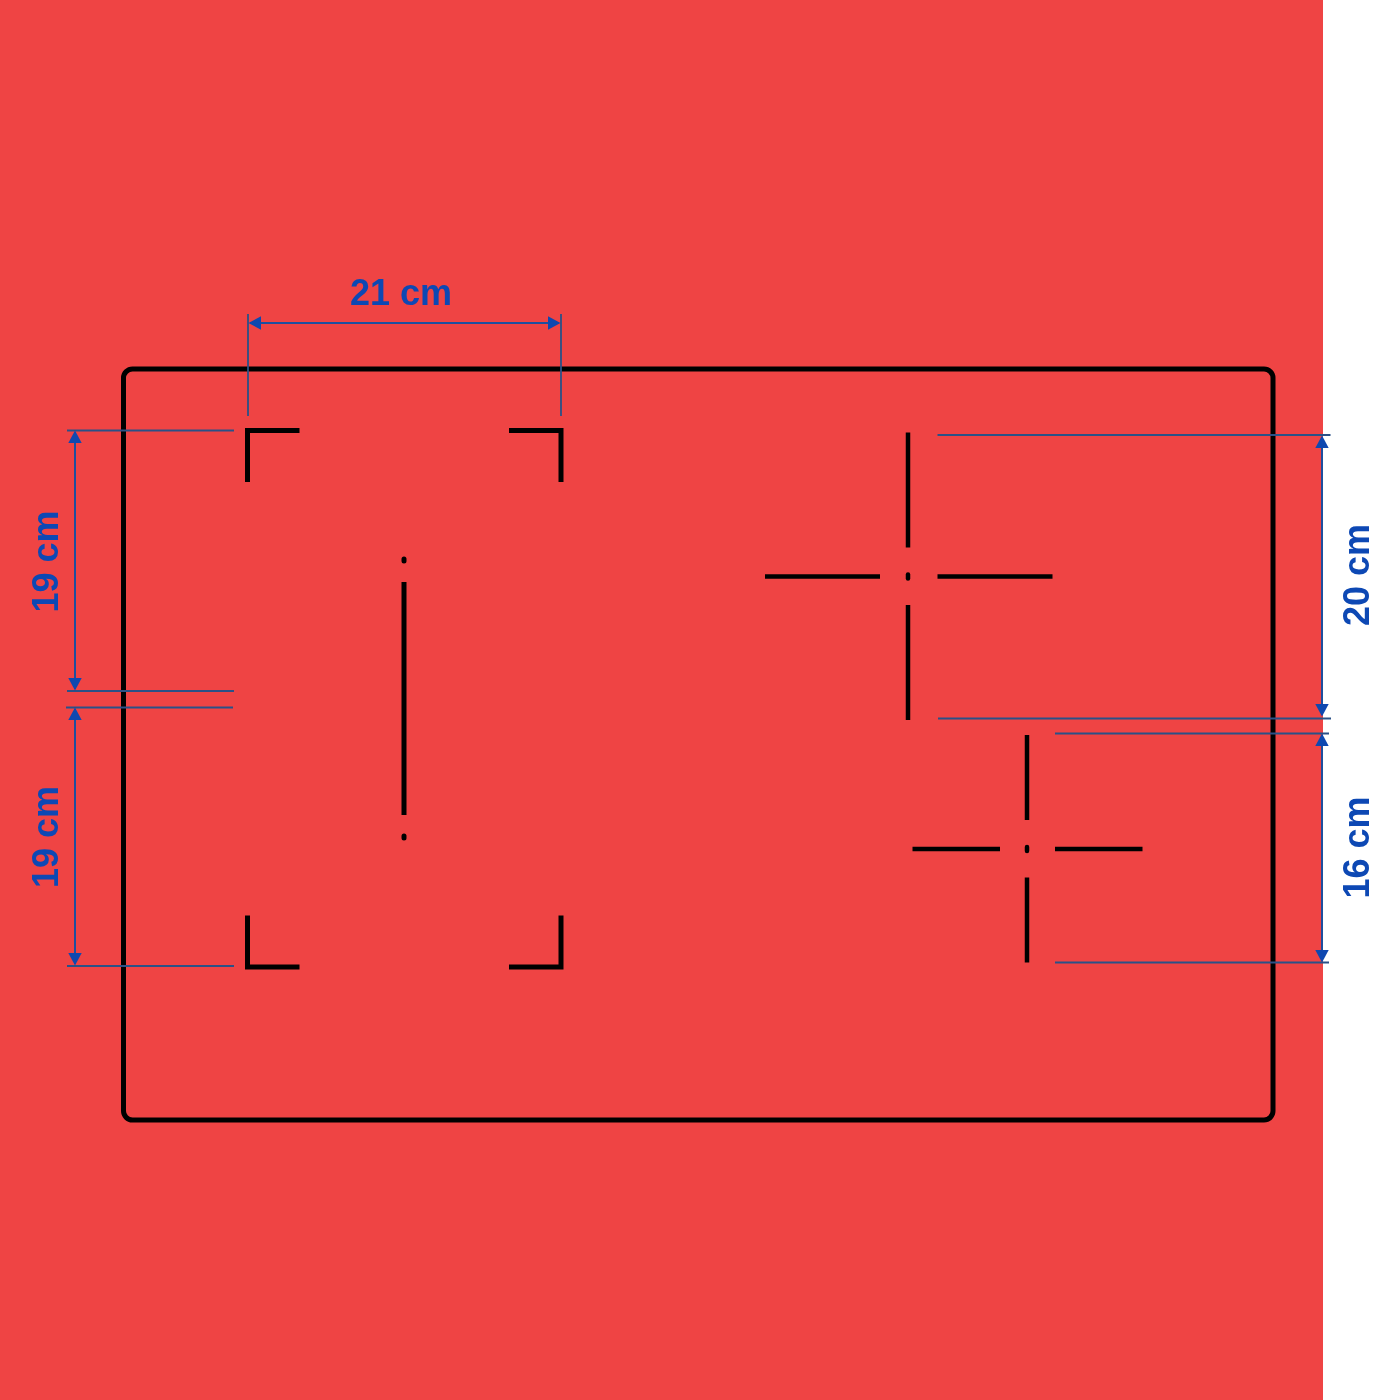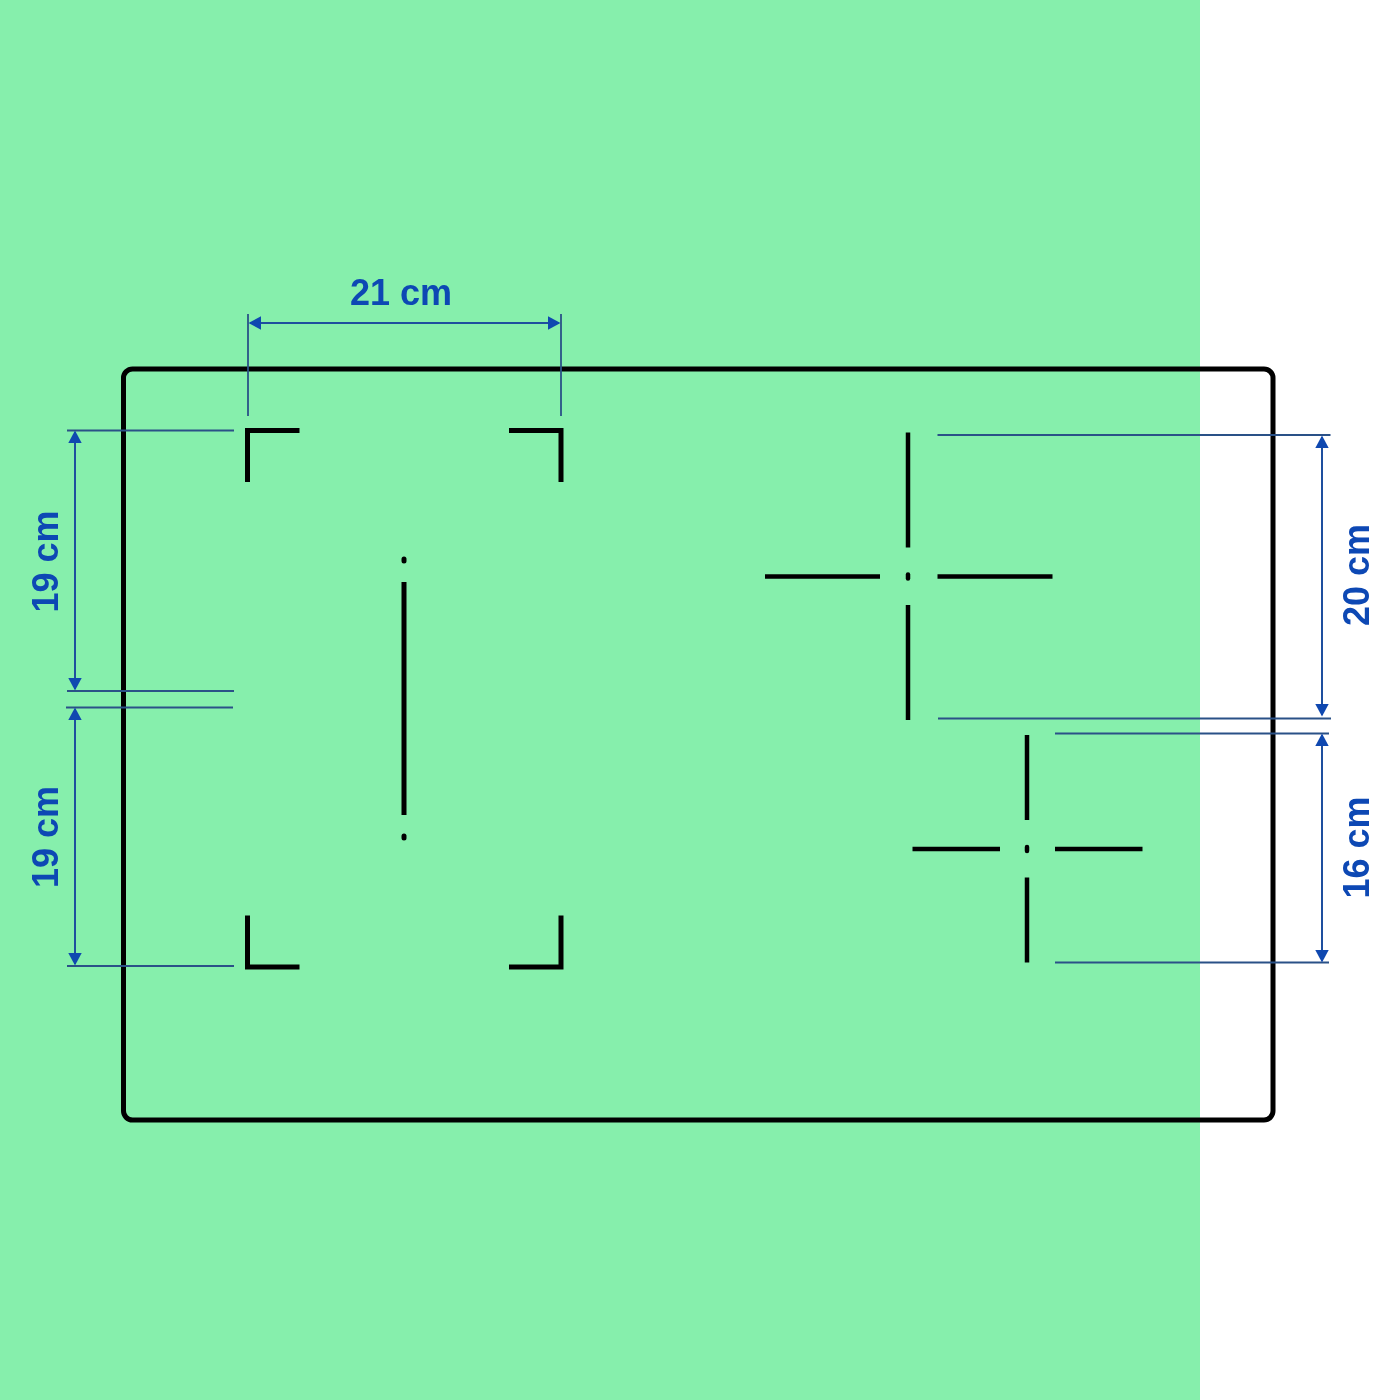--- a/index.html
+++ b/index.html
@@ -1,16 +1,16 @@
 <!DOCTYPE html>
 <html><head>
 <meta charset="utf-8">
 <style>
   html,body{margin:0;padding:0;background:#ffffff;}
-  .wrap{width:1200px;height:1400px;position:relative;background:#86efac;}
+  .wrap{width:1323px;height:1400px;position:relative;background:#ef4444;}
   svg{display:block;}
   text{font-family:"Liberation Sans",sans-serif;font-weight:bold;fill:#0d48b4;}
 </style>
 </head>
 <body>
 <div class="wrap">
 <svg width="1400" height="1400" viewBox="0 0 1400 1400">
 
   <rect x="123.5" y="369" width="1149.5" height="751" rx="9" ry="9" fill="none" stroke="#000000" stroke-width="5"></rect>
 

